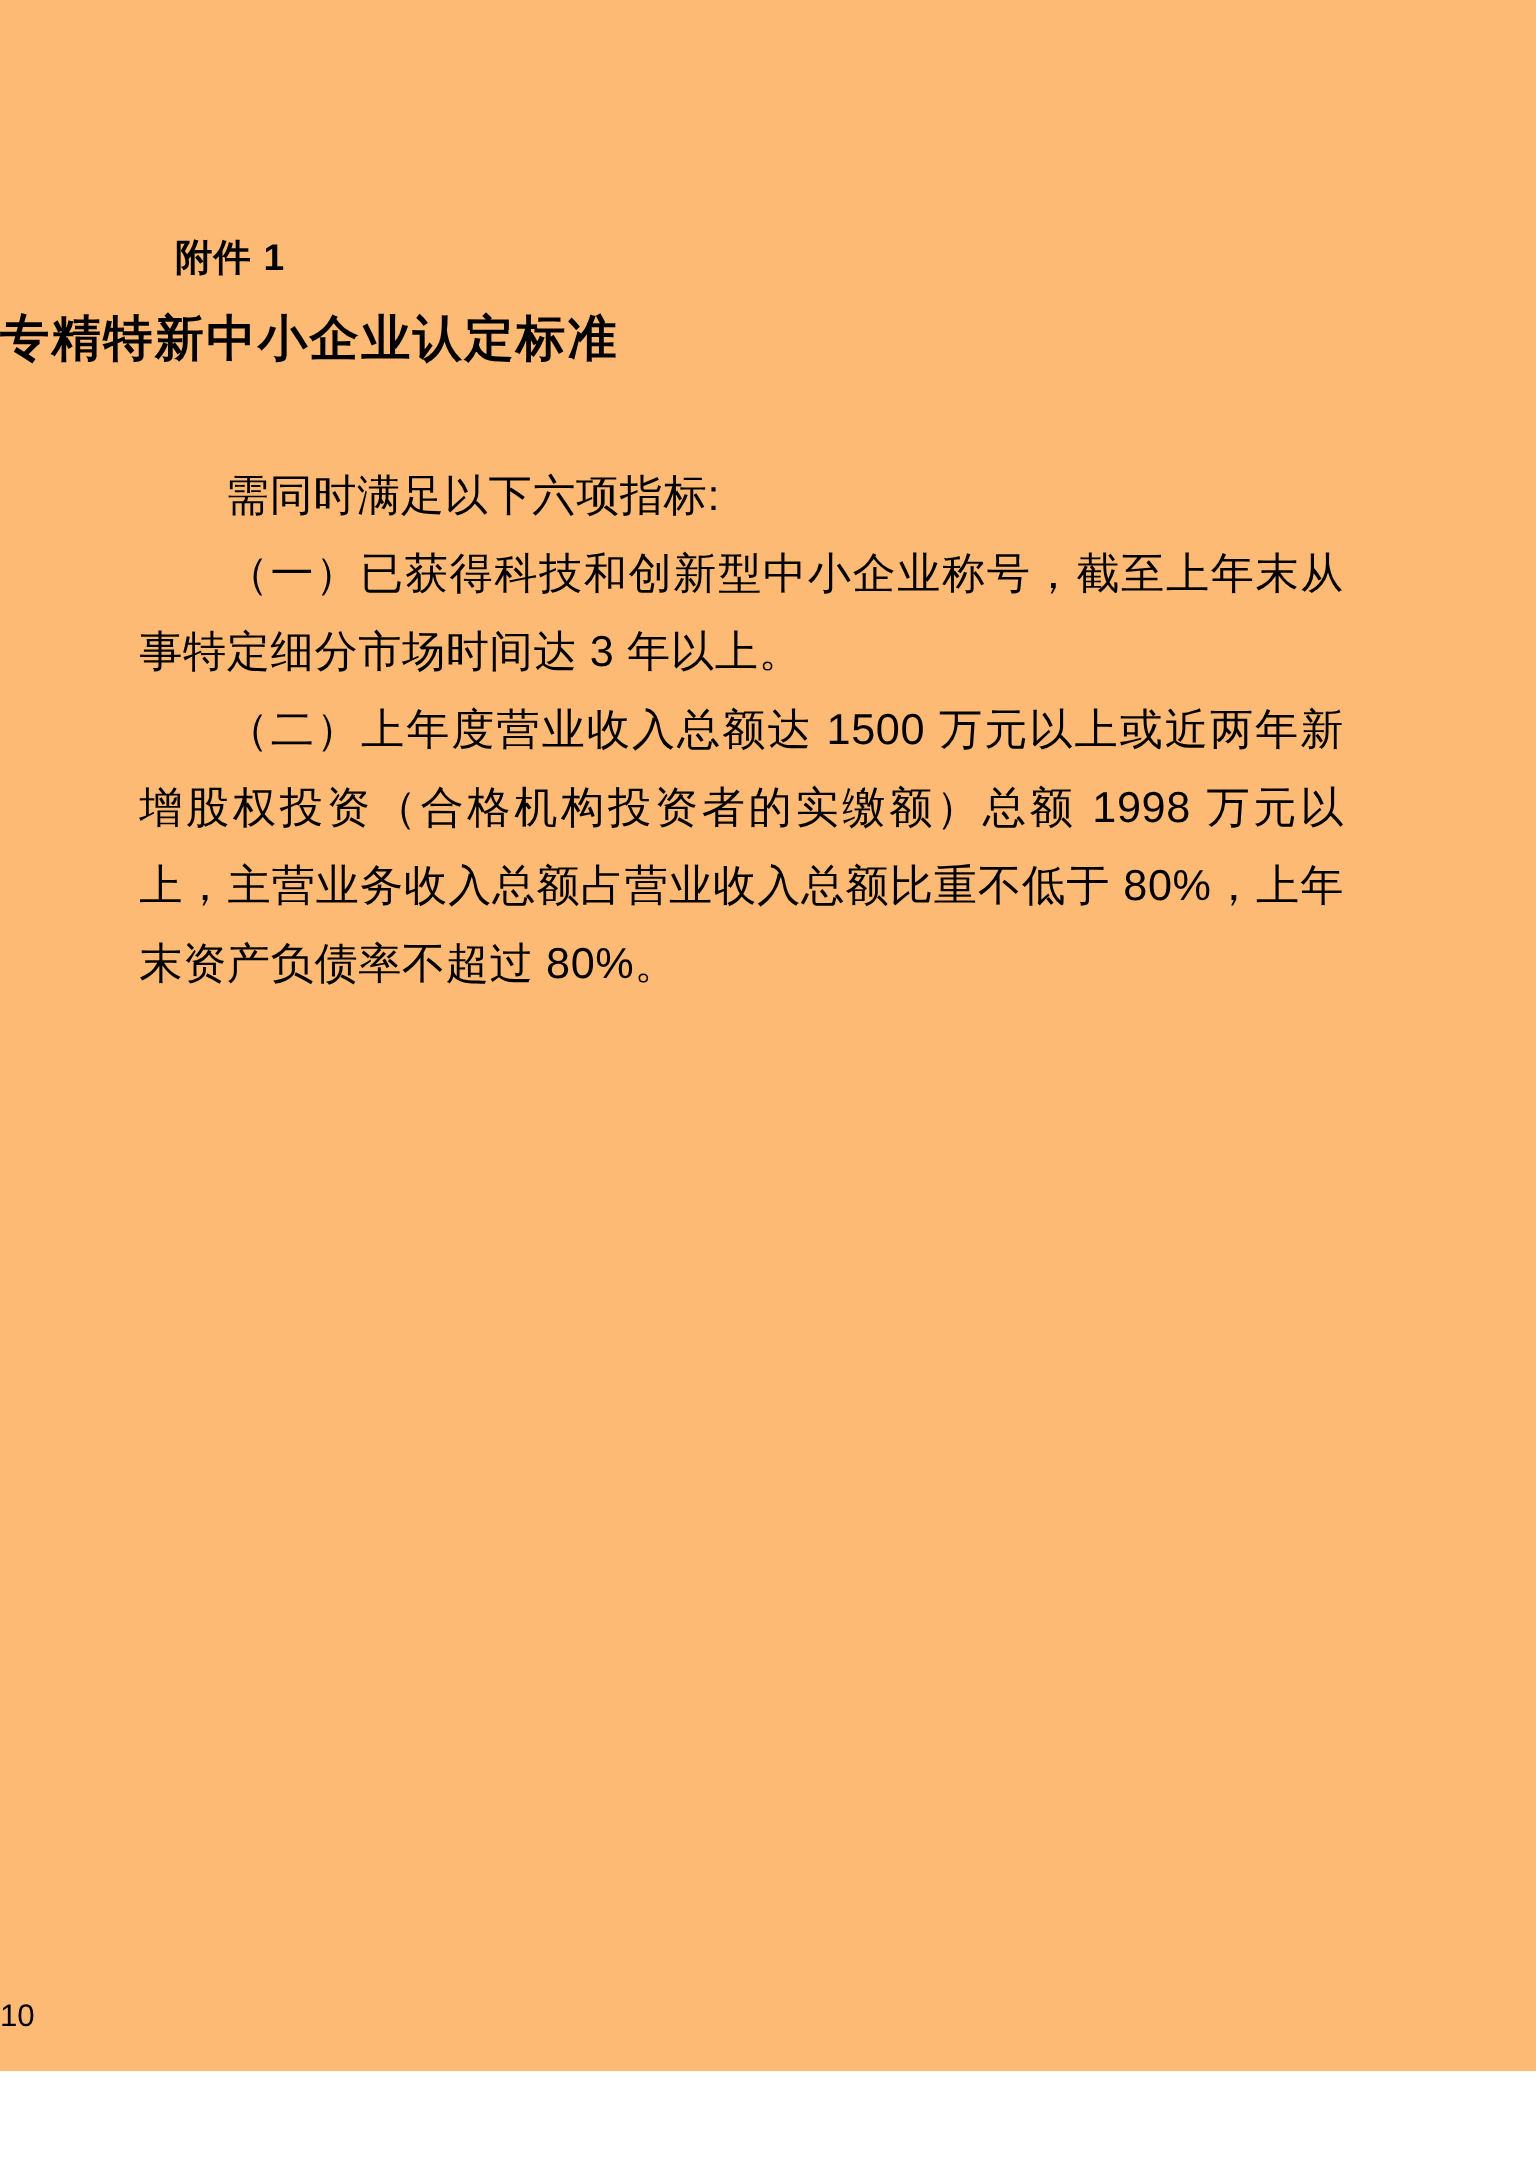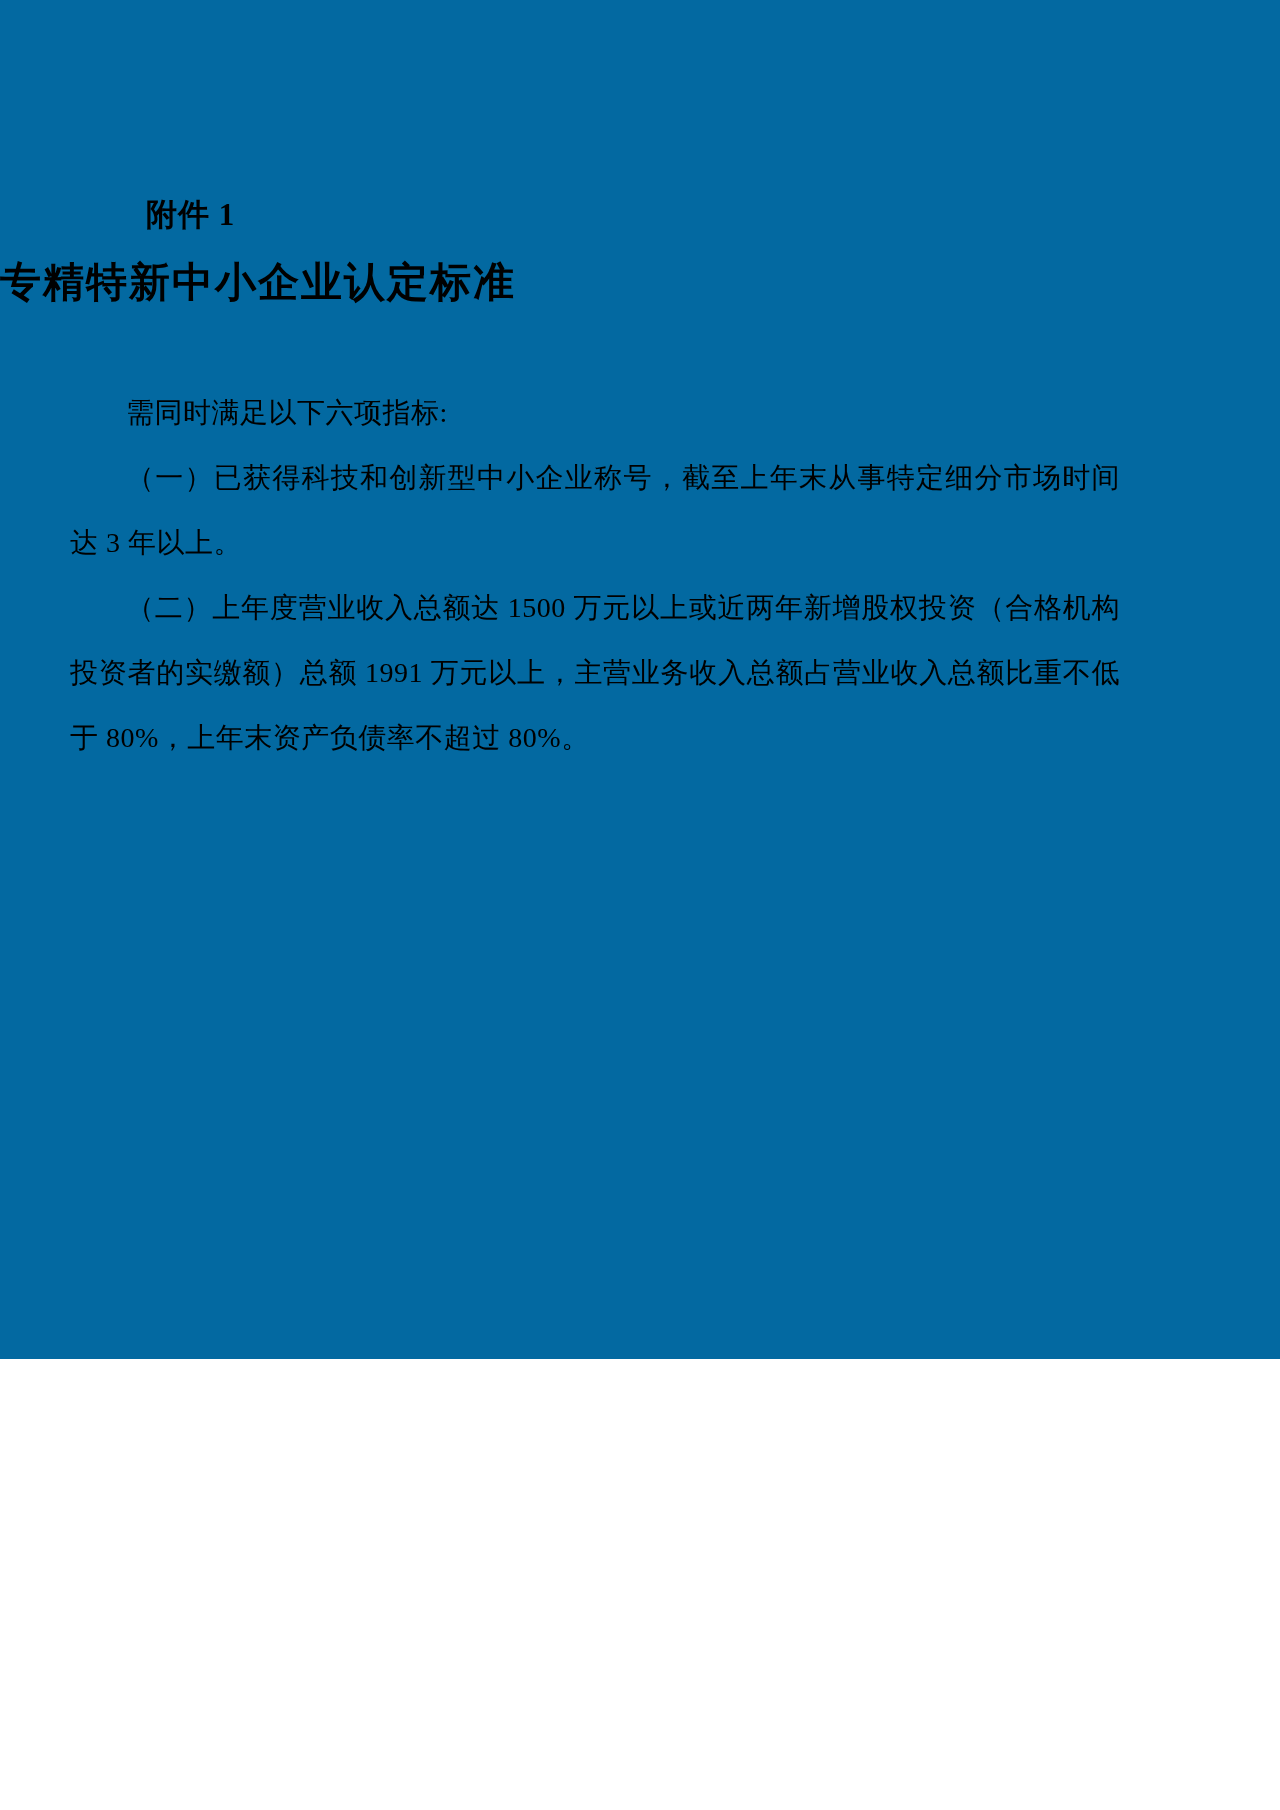--- a/index.html
+++ b/index.html
@@ -3,46 +3,46 @@
 <meta charset="utf-8">
 <style>
   html, body {
     margin: 0;
     padding: 0;
     background: #ffffff;
   }
   .page {
     position: relative;
     width: 1280px;
-    height: 1359px;
-    background: #0369a1;
+    height: 1726px;
+    background: #fdba74;
     color: #000000;
-    font-family: Liberation Serif, serif;
+    font-family: Liberation Sans, sans-serif;
     overflow: hidden;
     box-sizing: border-box;
   }
   .attachment-label {
     margin: 196px 0 0 146px;
     font-size: 31px;
     line-height: 38px;
     font-weight: bold;
     letter-spacing: 1px;
   }
   .doc-title {
     margin: 22px 0 0 0;
     padding: 0;
     text-align: left;
     font-size: 41px;
     line-height: 52px;
     font-weight: 700;
     letter-spacing: 2px;
   }
   .doc-body {
-    margin: 72px 160px 0 70px;
-    font-size: 28px;
+    margin: 72px 160px 0 116px;
+    font-size: 36px;
     line-height: 65px;
     text-align: justify;
     letter-spacing: 0.5px;
   }
   .doc-body p {
     margin: 0;
     padding: 0;
     text-indent: 2em;
   }
   .page-number {
@@ -60,18 +60,18 @@
 
 <div class="page">
 
   <div class="attachment-label">附件 1</div>
 
   <h1 class="doc-title">专精特新中小企业认定标准</h1>
 
   <div class="doc-body">
     <p>需同时满足以下六项指标:</p>
     <p>（一）已获得科技和创新型中小企业称号，截至上年末从事特定细分市场时间达 3 年以上。</p>
-    <p>（二）上年度营业收入总额达 1500 万元以上或近两年新增股权投资（合格机构投资者的实缴额）总额 1991 万元以上，主营业务收入总额占营业收入总额比重不低于 80%，上年末资产负债率不超过 80%。</p>
+    <p>（二）上年度营业收入总额达 1500 万元以上或近两年新增股权投资（合格机构投资者的实缴额）总额 1998 万元以上，主营业务收入总额占营业收入总额比重不低于 80%，上年末资产负债率不超过 80%。</p>
   </div>
 
   <div class="page-number">10</div>
 
 </div>
 
 </body></html>

